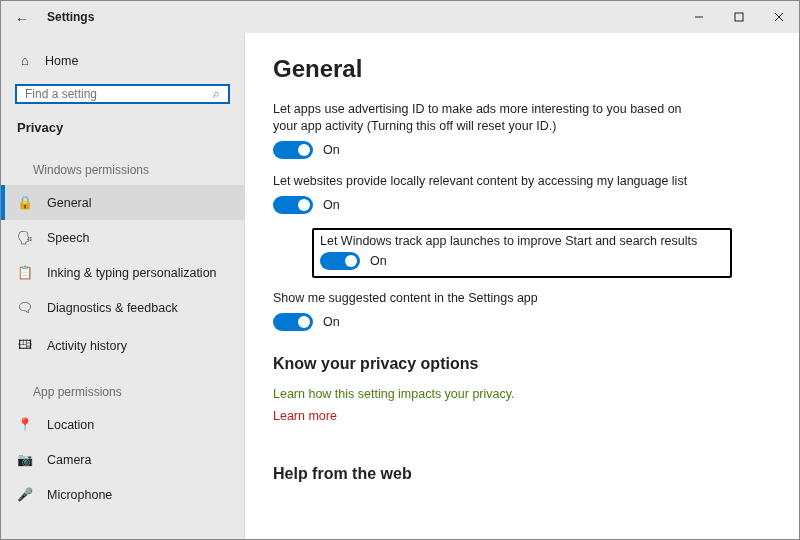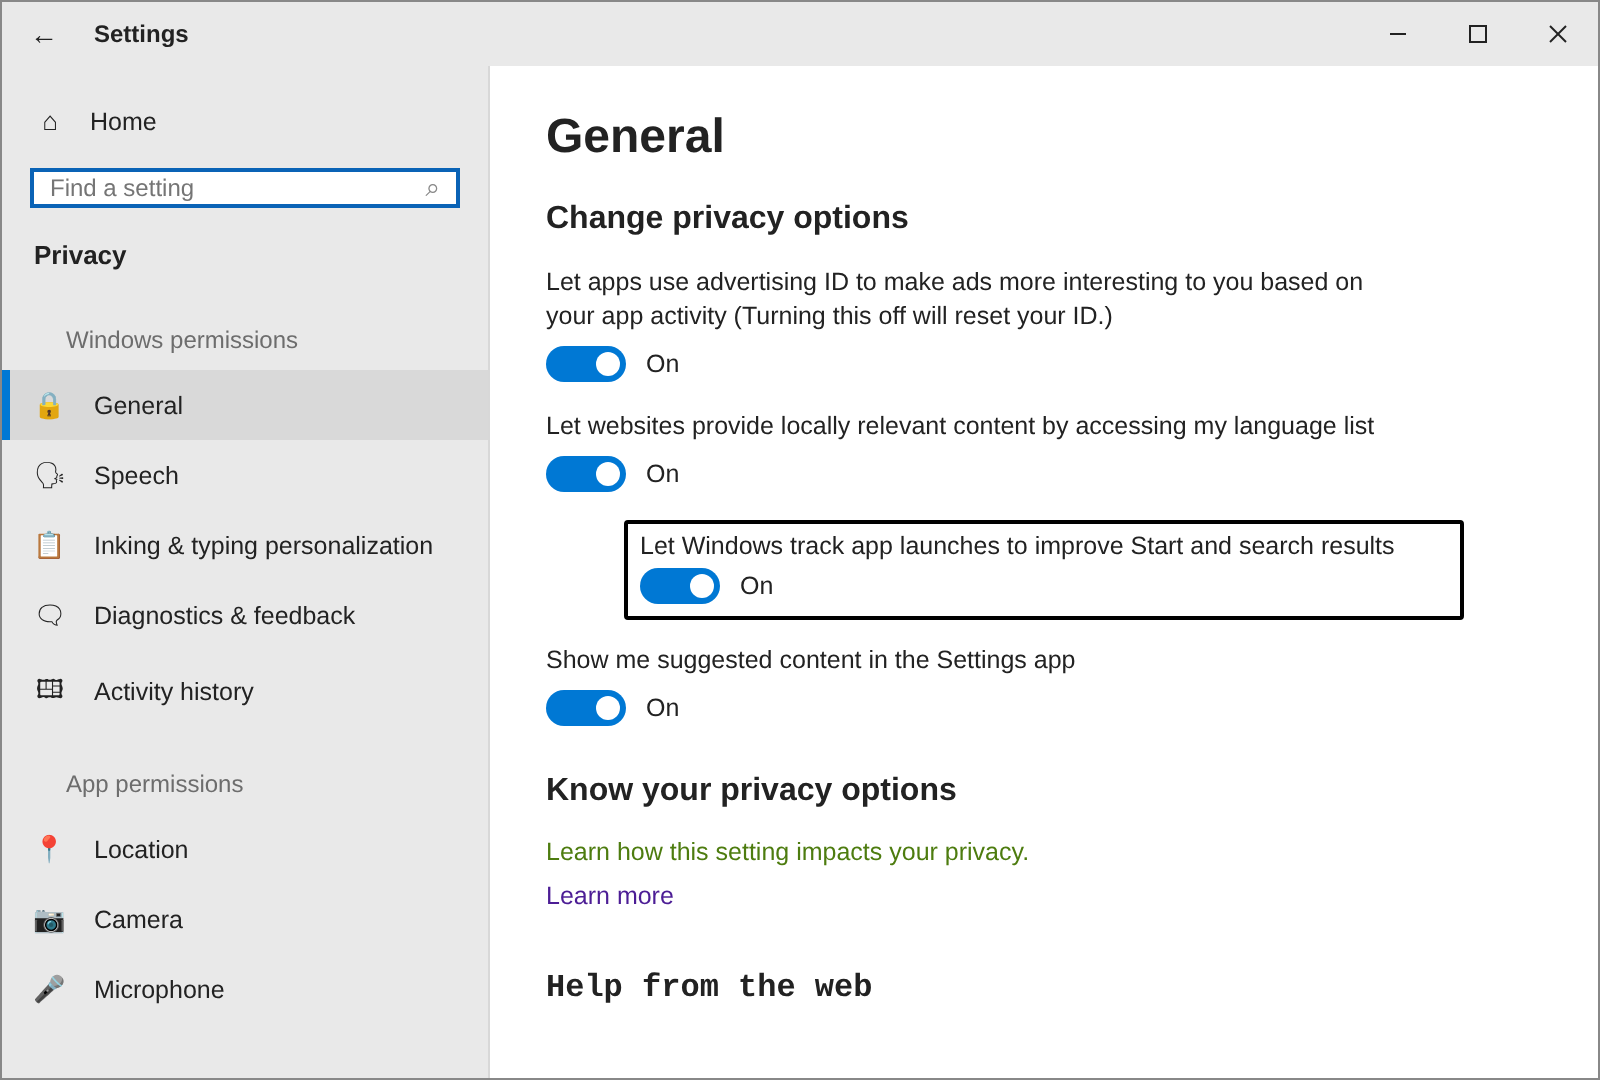--- a/index.html
+++ b/index.html
@@ -31,22 +31,22 @@
   .setting { margin-bottom: 14px; max-width: 420px; }
   .setting .desc { font-size: 12.5px; color: #222; line-height: 1.35; margin-bottom: 6px; }
   .toggle-row { display: flex; align-items: center; gap: 10px; }
   .toggle { width: 40px; height: 18px; border-radius: 9px; background: #0078d4; position: relative; cursor: pointer; }
   .toggle::after { content: ""; position: absolute; width: 12px; height: 12px; border-radius: 50%; background: #fff; top: 3px; right: 3px; }
   .toggle-label { font-size: 12.5px; }
   .highlight { border: 2px solid #000000; border-radius: 2px; padding: 4px 6px 6px 6px; margin-bottom: 12px; max-width: 420px; margin-left: 39px; }
   .highlight .desc { margin-bottom: 4px; }
   .know { margin-top: 24px; }
   .hint { color: #4d7c0f; font-size: 12.5px; margin-bottom: 8px; }
-  .link { color: #4c1d95; font-size: 12.5px; cursor: pointer; display: block; margin-bottom: 2px; }
-  .helpweb { margin-top: 30px; font-family: Liberation Mono, monospace; }
+  .link { color: #b91c1c; font-size: 12.5px; cursor: pointer; display: block; margin-bottom: 2px; }
+  .helpweb { margin-top: 42px; }
   .content::-webkit-scrollbar { width: 14px; }
   .content::-webkit-scrollbar-thumb { background: #c8c8c8; }
 </style>
 </head>
 <body>
 
 <div class="window">
   <div class="titlebar">
     <div class="tb-left">
       <span class="tb-back">←</span>
@@ -120,21 +120,20 @@
         <span class="label">Camera</span>
       </div>
       <div class="nav-item">
         <span class="icon">🎤</span>
         <span class="label">Microphone</span>
       </div>
     </div>
 
     <div class="content">
       <h1 class="page">General</h1>
-      <h2 class="sub">Change privacy options</h2>
 
       <div class="setting">
         <div class="desc">Let apps use advertising ID to make ads more interesting to you based on your app activity (Turning this off will reset your ID.)</div>
         <div class="toggle-row">
           <div class="toggle"></div>
           <span class="toggle-label">On</span>
         </div>
       </div>
 
       <div class="setting">

